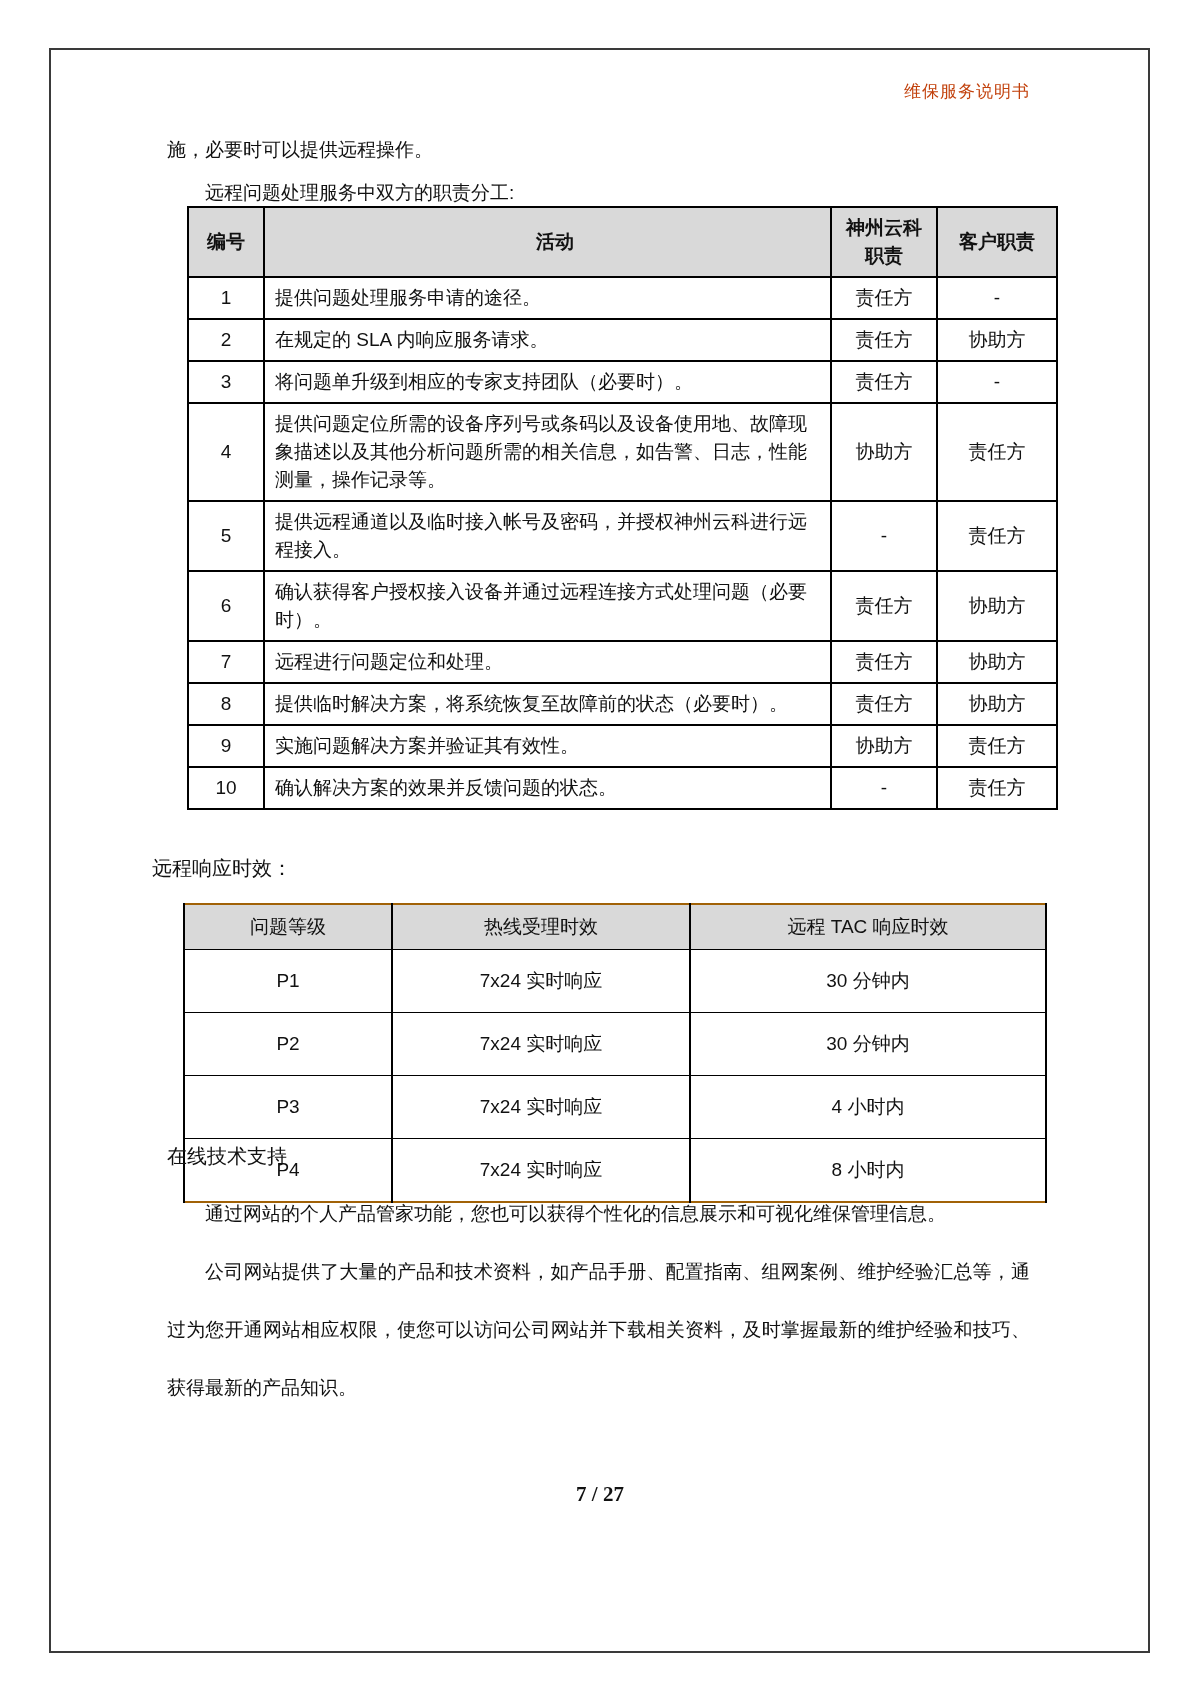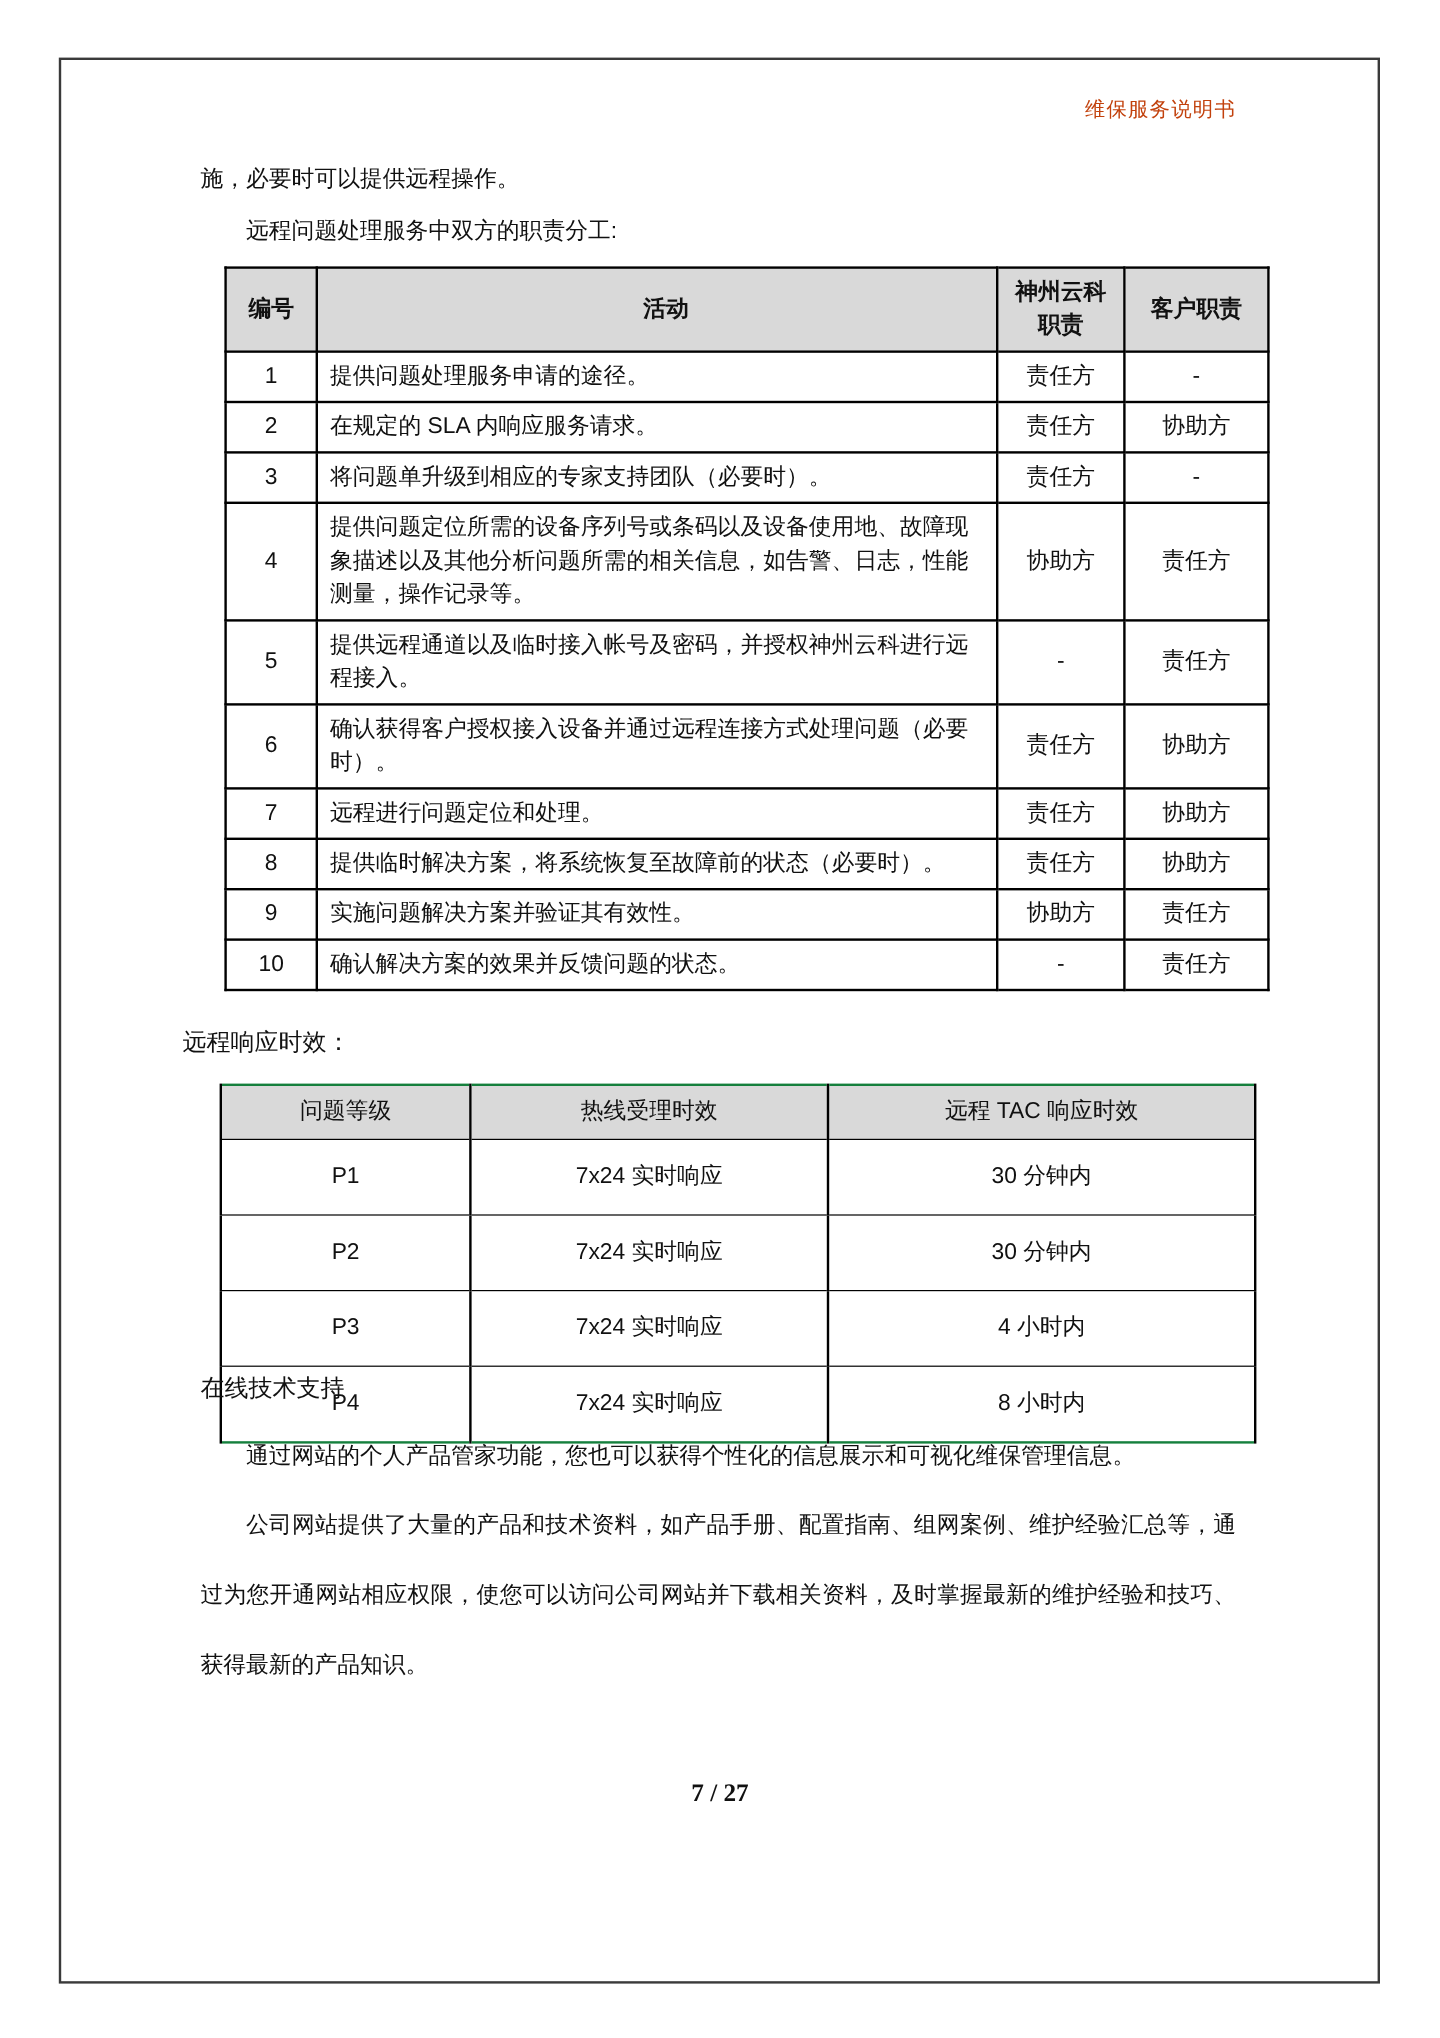--- a/index.html
+++ b/index.html
@@ -35,21 +35,20 @@
     position:absolute; margin:0;
     top:181px; left:167px; width:863px;
     font-size:19px; line-height:24px;
     text-indent:2em;
   }
   table { border-collapse:collapse; table-layout:fixed; }
   .t1 {
     position:absolute;
     top:206px; left:187px; width:830px;
     font-size:19px;
-    margin-top:16px;
   }
   .t1 th, .t1 td {
     border:2px solid #000;
     padding:6px 10px;
     line-height:28px;
     vertical-align:middle;
     overflow:hidden;
   }
   .t1 th {
     background:#d9d9d9;
@@ -66,21 +65,21 @@
 
   .sla-heading {
     position:absolute; margin:0;
     top:855px; left:152px; width:863px;
     font-size:20px; font-weight:normal;
   }
   .t2 {
     position:absolute;
     top:903px; left:183px; width:838px;
     font-size:19px;
-    border:2px solid #15803d;
+    border:2px solid #a16207;
   }
   .t2 th, .t2 td {
     border:1px solid #000;
     border-left-width:2px; border-right-width:2px;
     line-height:28px;
     text-align:center;
     vertical-align:middle;
     overflow:hidden;
   }
   .t2 th { background:#d9d9d9; font-weight:normal; padding:8px 4px; }

